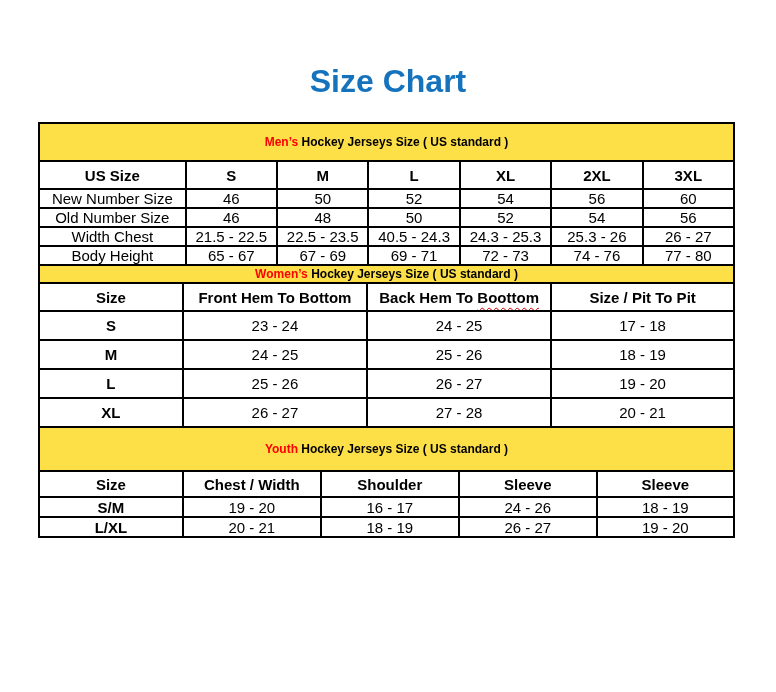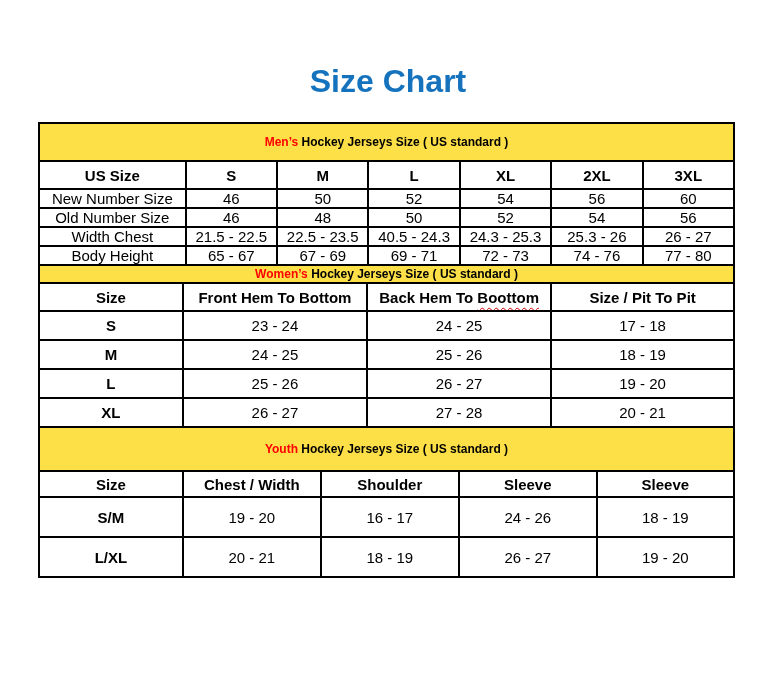--- a/index.html
+++ b/index.html
@@ -50,21 +50,21 @@
   .band-red { color: #ff0000; }
   .band-mens   { height: 38px; }
   .band-womens { height: 18px; }
   .band-youth  { height: 44px; }
   .hdr { font-weight: bold; font-size: 15px; }
   .mens-hdr-row  { height: 28px; }
   .mens-data-row { height: 16px; }
   .womens-hdr-row  { height: 28px; }
   .womens-data-row { height: 29px; }
   .youth-hdr-row  { height: 26px; }
-  .youth-data-row { height: 40px; }
+  .youth-data-row { height: 20px; }
   .label-plain { font-weight: normal; }
   .label-bold  { font-weight: bold; }
   .wavy {
     text-decoration-line: underline;
     text-decoration-style: wavy;
     text-decoration-color: #d40000;
     text-decoration-thickness: 1px;
     text-underline-offset: 4px;
   }
 </style>

